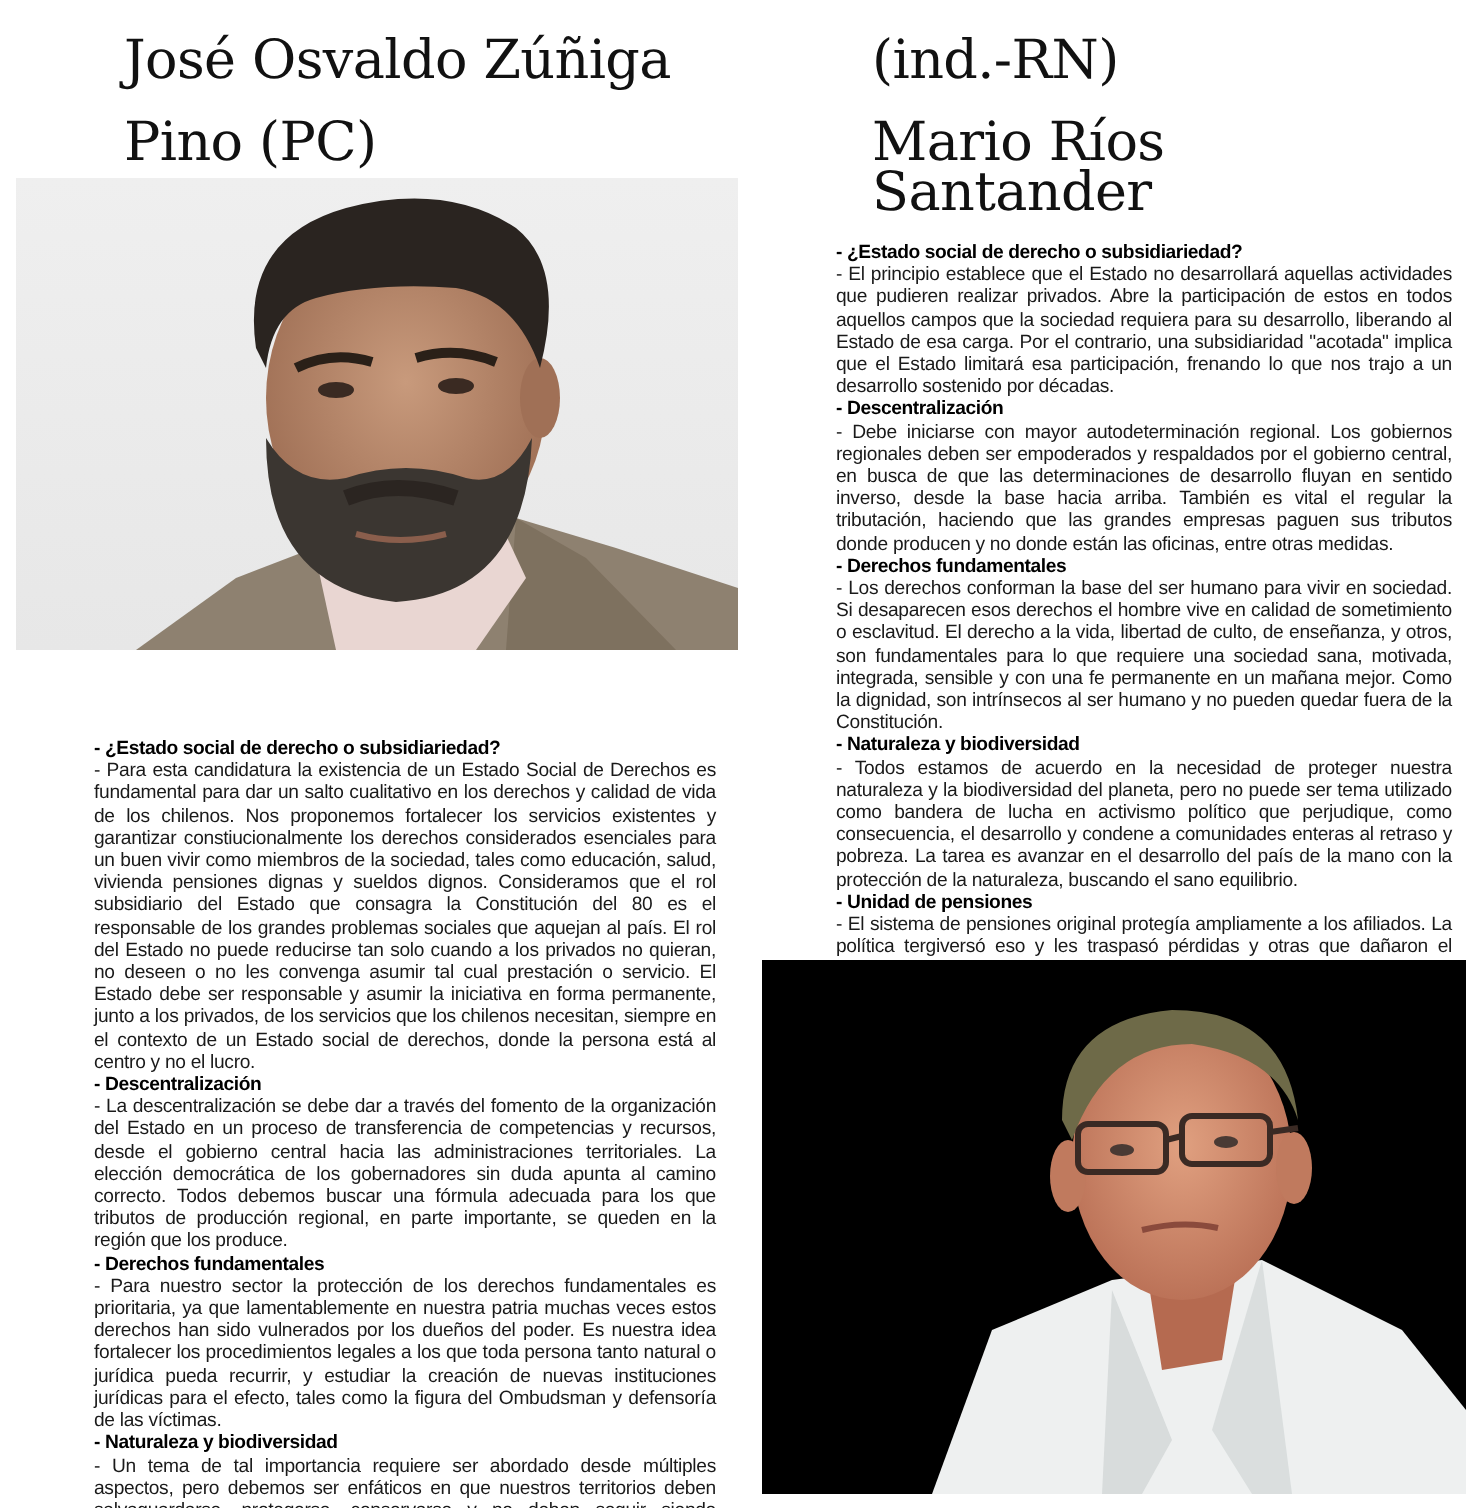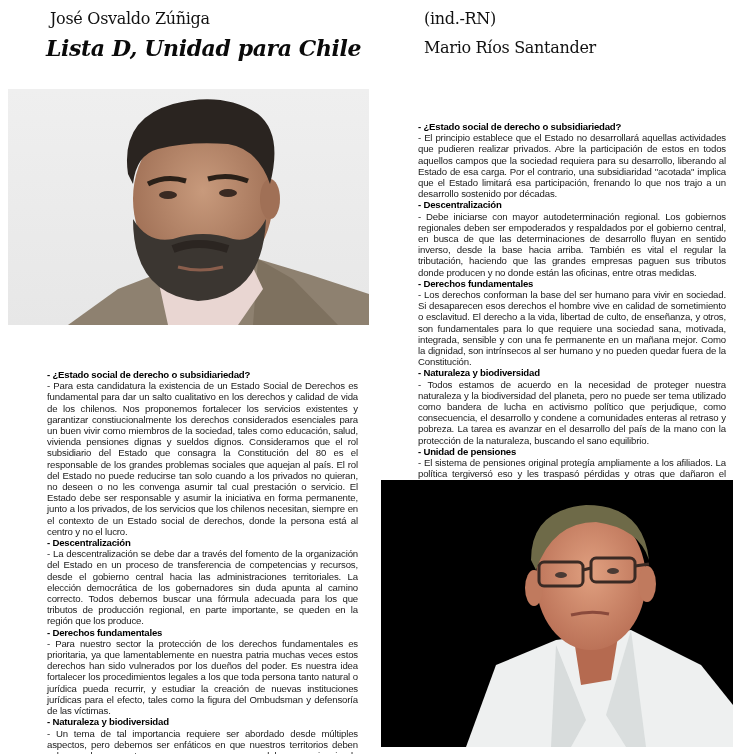--- a/index.html
+++ b/index.html
@@ -2,21 +2,21 @@
 <html><head>
 <meta charset="utf-8">
 <style>
   html, body { margin: 0; padding: 0; background: #ffffff; }
   body { width: 733px; height: 754px; position: relative; overflow: hidden; font-family: "Liberation Sans", sans-serif; color: #111; }
 
   .col { position: absolute; top: 0; }
   .col-left { left: 0; width: 368px; }
   .col-right { left: 368px; width: 365px; }
 
-  .name { font-family: "DejaVu Serif", "Liberation Serif", serif; font-size: 16px; line-height: 25px; color: #111; letter-spacing: -0.3px; font-weight: normal; margin: 4px; }
+  .name { font-family: "DejaVu Serif", "Liberation Serif", serif; font-size: 27px; line-height: 25px; color: #111; letter-spacing: -0.3px; font-weight: normal; margin: 16px; }
   .list { font-family: "DejaVu Serif", "Liberation Serif", serif; font-style: italic; font-weight: bold; font-size: 22px; line-height: 26px; color: #0a0a0a; letter-spacing: -0.4px; margin: 0; }
 
   .left-head { position: absolute; left: 46px; top: 2px; }
   .right-head { position: absolute; left: 52px; top: 2px; }
 
   .photo { position: absolute; overflow: hidden; }
   .photo-left { left: 8px; top: 89px; width: 361px; height: 236px; background: linear-gradient(180deg, #efefef 0%, #e7e7e7 100%); }
   .photo-right { left: 381px; top: 480px; width: 352px; height: 267px; background: #000; }
 
   .text { position: absolute; font-size: 9.6px; line-height: 11.2px; color: #1a1a1a; text-align: justify; letter-spacing: -0.15px; margin-top: 32px; }
@@ -25,20 +25,21 @@
 
   .q { font-weight: bold; color: #000; letter-spacing: -0.2px; }
   .a { margin: 0; }
 </style>
 </head>
 <body>
 
 <div class="col col-left">
   <div class="left-head">
     <h1 class="name">José Osvaldo Zúñiga</h1>
+    <h1 class="name">Pino (PC)</h1>
     <h2 class="list">Lista D, Unidad para Chile</h2>
   </div>
 </div>
 
 <div class="photo photo-left" role="img" aria-label="Retrato de José Osvaldo Zúñiga Pino">
   <svg width="361" height="236" viewBox="0 0 361 236">
     <defs>
       <radialGradient id="skinL" cx="50%" cy="45%" r="60%">
         <stop offset="0%" stop-color="#c89a7c"></stop>
         <stop offset="100%" stop-color="#9c6c52"></stop>

